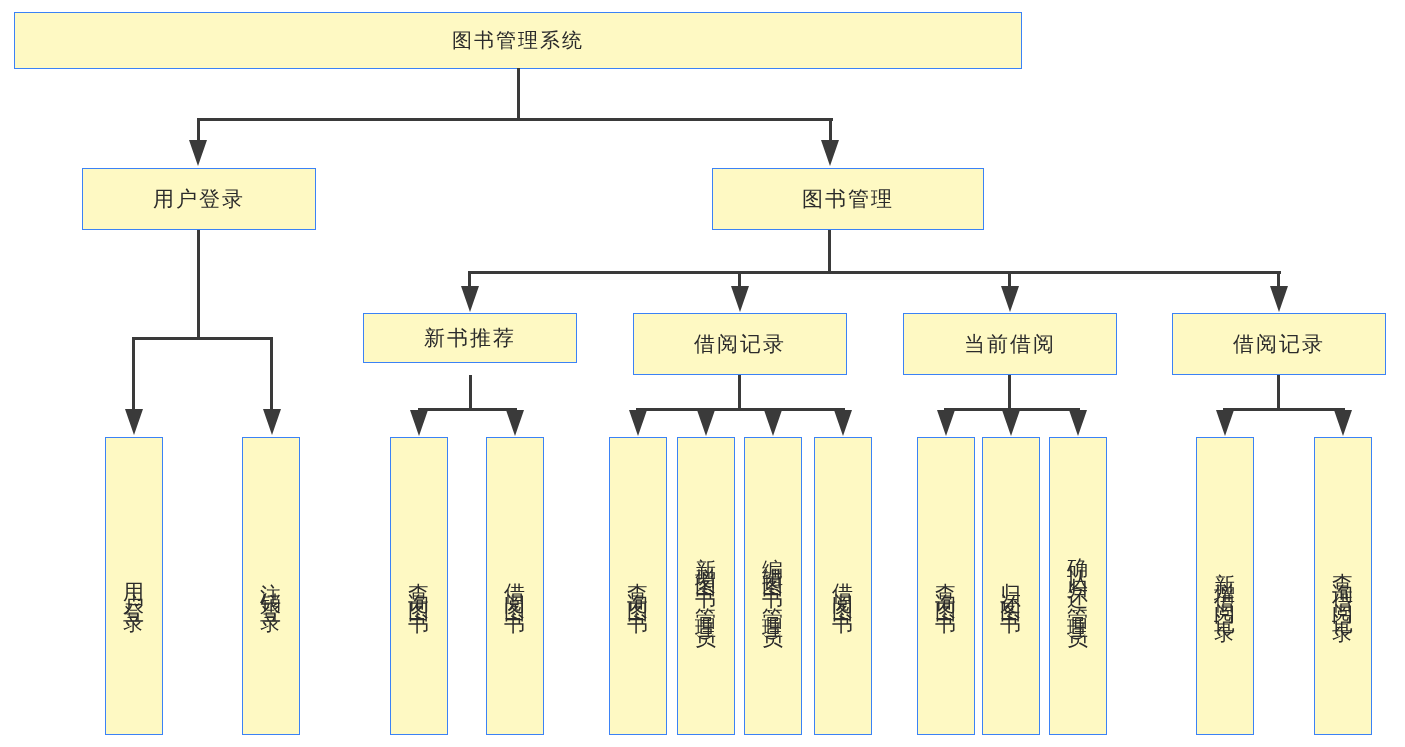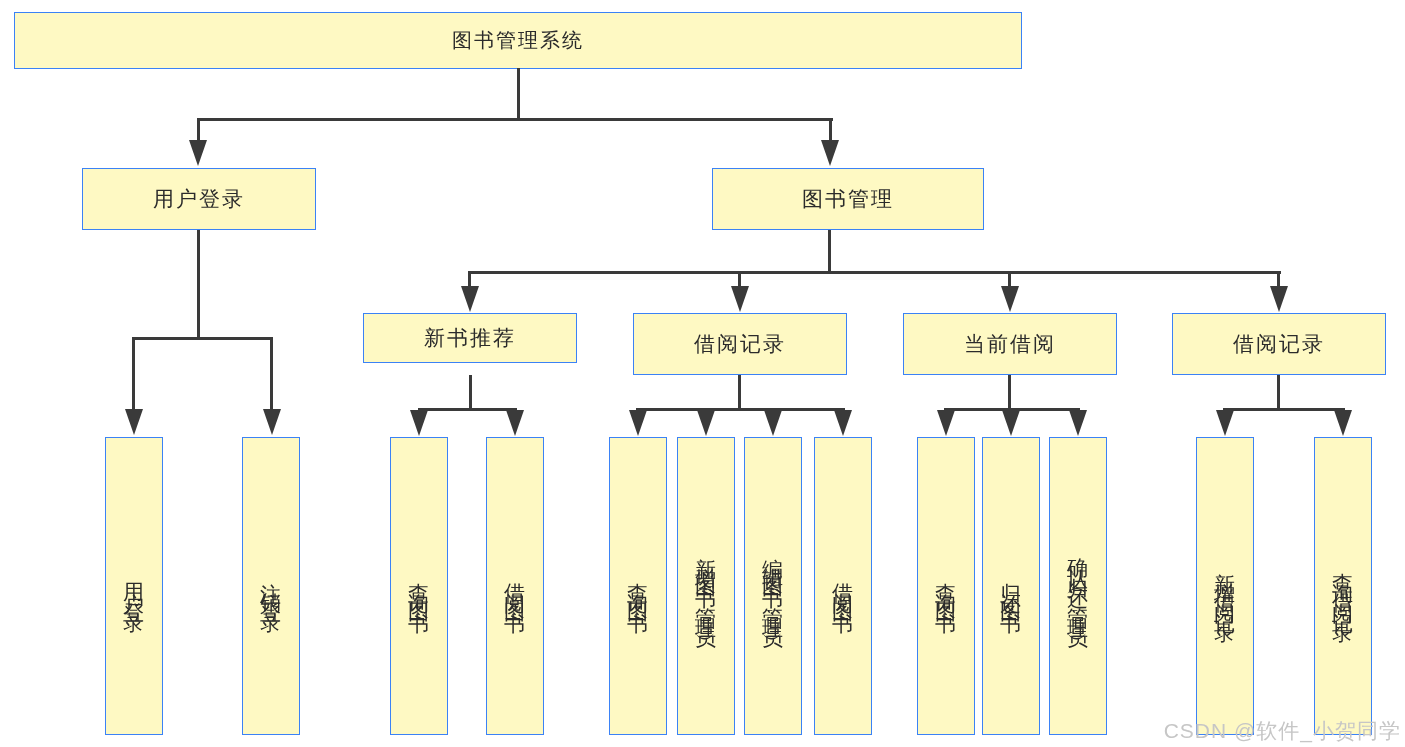--- a/index.html
+++ b/index.html
@@ -171,15 +171,14 @@
     <span>确认归还（管理员）</span>
   </div>
 
   <div class="node vnode" style="left:1196px; top:437px; width:58px; height:298px;">
     <span>新增借阅记录</span>
   </div>
   <div class="node vnode" style="left:1314px; top:437px; width:58px; height:298px;">
     <span>查询借阅记录</span>
   </div>
 
-  <div class="watermark">CSDN @软件_小贺同学</div>
 
 </div>
 
 </body></html>

